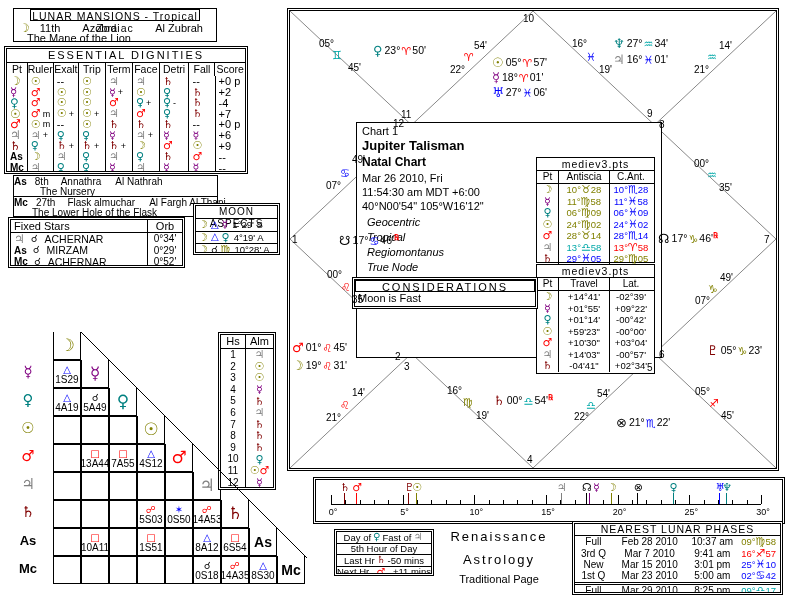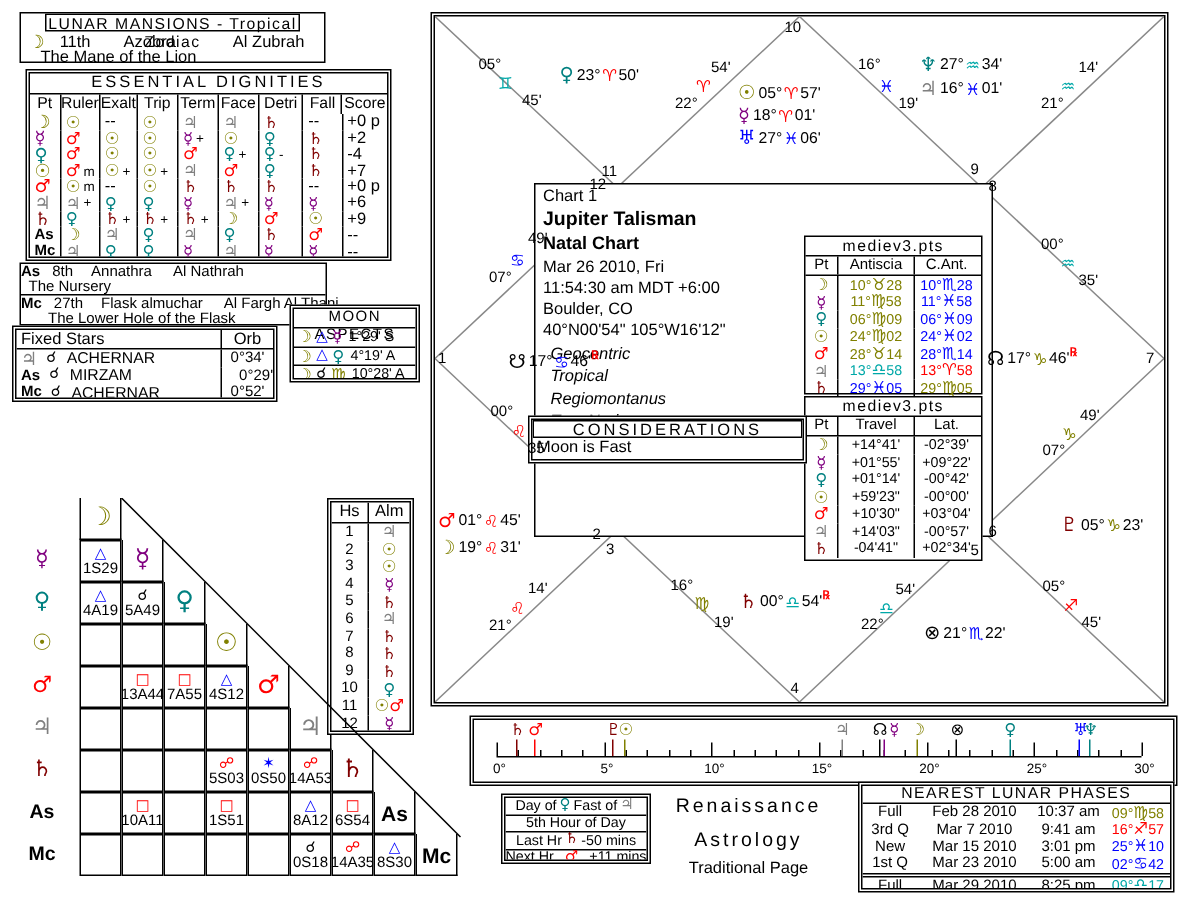--- a/index.html
+++ b/index.html
@@ -58,21 +58,21 @@
       <span class="glyph" id="lm-moon" style="font-size: 12px; margin-left: 5px; color: rgb(128, 128, 0);">☽</span>
       <span style="margin-left:10px;">11th</span>
       <span style="margin-left:22px;">Azobra</span>
       <span style="margin-left:38px;">Al Zubrah</span>
     </div>
     <div class="row" style="height:10px;">
       <span style="margin-left:13px;">The Mane of the Lion</span>
     </div>
   </div>
 
-  <div class="abs dbl" id="dig-box" style="left:17px;top:46px;width:244px;height:128px;">
+  <div class="abs dbl" id="dig-box" style="left:4px;top:46px;width:244px;height:128px;">
     <div class="inner">
       <div id="dig-title" class="ttl">ESSENTIAL DIGNITIES</div>
       <div class="row" id="dig-head">
           <div class="cell" style="width: 23px;">Pt</div>
           <div class="cell" style="width: 29px;">Ruler</div>
           <div class="cell" style="width: 28px;">Exalt</div>
           <div class="cell" style="width: 30px;">Trip</div>
           <div class="cell" style="width: 30px;">Term</div>
           <div class="cell" style="width: 30px;">Face</div>
           <div class="cell" style="width: 33px;">Detri</div>
@@ -341,21 +341,21 @@
 
   <div class="abs sbox" id="asmc-box" style="left:13px;top:175px;width:205px;height:42px;font-size:10px;">
       <div style="height: 20px; border-bottom: 1px solid rgb(0, 0, 0);">
         <div class="row" style="height: 10px;">
           <span class="ptxt" style="font-size: 10px;">As</span>
           <span style="margin-left: 8px;">8th</span>
           <span style="margin-left: 12px;">Annathra</span>
           <span style="margin-left: 14px;">Al Nathrah</span>
         </div>
         <div class="row" style="height: 10px;">
-          <span style="margin-left: 5px;">The Nursery</span>
+          <span style="margin-left: 26px;">The Nursery</span>
         </div>
       </div>
       <div style="height: 20px;">
         <div class="row" style="height: 10px;">
           <span class="ptxt" style="font-size: 10px;">Mc</span>
           <span style="margin-left: 8px;">27th</span>
           <span style="margin-left: 12px;">Flask almuchar</span>
           <span style="margin-left: 14px;">Al Fargh Al Thani</span>
         </div>
         <div class="row" style="height: 10px;">
@@ -377,21 +377,21 @@
             <span style="margin-left: 7px; font-size: 10.5px;">ACHERNAR</span>
           </div>
           <div class="cell" style="width: 34px; text-align: center; font-size: 10px;">0°34'</div>
         </div>
         <div class="row" style="height: 11.5px;">
           <div class="cell vline row" style="width: 137px; height: 100%; padding-left: 3px;">
             <span class="ptxt" style="font-size: 10px;">As</span>
             <span class="glyph" style="color: rgb(0, 0, 0); font-size: 10px; margin-left: 6px;">☌</span>
             <span style="margin-left: 7px; font-size: 10.5px;">MIRZAM</span>
           </div>
-          <div class="cell" style="width: 34px; text-align: right; font-size: 10px;">0°29'</div>
+          <div class="cell" style="width: 34px; text-align: center; font-size: 10px;">0°29'</div>
         </div>
         <div class="row" style="height: 11.5px;">
           <div class="cell vline row" style="width: 137px; height: 100%; padding-left: 3px;">
             <span class="ptxt" style="font-size: 10px;">Mc</span>
             <span class="glyph" style="color: rgb(0, 0, 0); font-size: 10px; margin-left: 6px;">☌</span>
             <span style="margin-left: 7px; font-size: 10.5px;">ACHERNAR</span>
           </div>
           <div class="cell" style="width: 34px; text-align: center; font-size: 10px;">0°52'</div>
         </div>
       </div>
@@ -432,21 +432,20 @@
           <line x1="486" y1="0" x2="243" y2="228" stroke="#888" stroke-width="1"></line>
           <line x1="0" y1="457" x2="243" y2="228" stroke="#888" stroke-width="1"></line>
           <line x1="486" y1="457" x2="243" y2="228" stroke="#888" stroke-width="1"></line>
         </svg>
       <div class="abs sbox" id="info-box" style="left:66px;top:111px;width:306px;height:236px;z-index:2;">
         <div style="margin:2px 0 0 5px;">Chart 1</div>
         <div class="b" style="margin:1px 0 0 5px;font-size:13px;">Jupiter Talisman</div>
         <div class="b" style="margin:2px 0 0 5px;font-size:12px;">Natal Chart</div>
         <div style="margin:3px 0 0 5px;">Mar 26 2010, Fri</div>
         <div style="margin:2px 0 0 5px;">11:54:30 am  MDT +6:00</div>
-        <div style="margin:2px 0 0 5px;">Boulder, CO</div>
         <div style="margin:2px 0 0 5px;">40°N00'54" 105°W16'12"</div>
         <div id="chart-options" style="margin:4px 0 0 10px;">
             <div class="it" style="margin-top: 3px;">Geocentric</div>
             <div class="it" style="margin-top: 3px;">Tropical</div>
             <div class="it" style="margin-top: 3px;">Regiomontanus</div>
             <div class="it" style="margin-top: 3px;">True Node</div>
           </div>
       </div>
     <div class="abs hnum" style="left: 233px; top: 2px;">10</div>
         <div class="abs hnum" style="left: 111px; top: 98px;">11</div>

